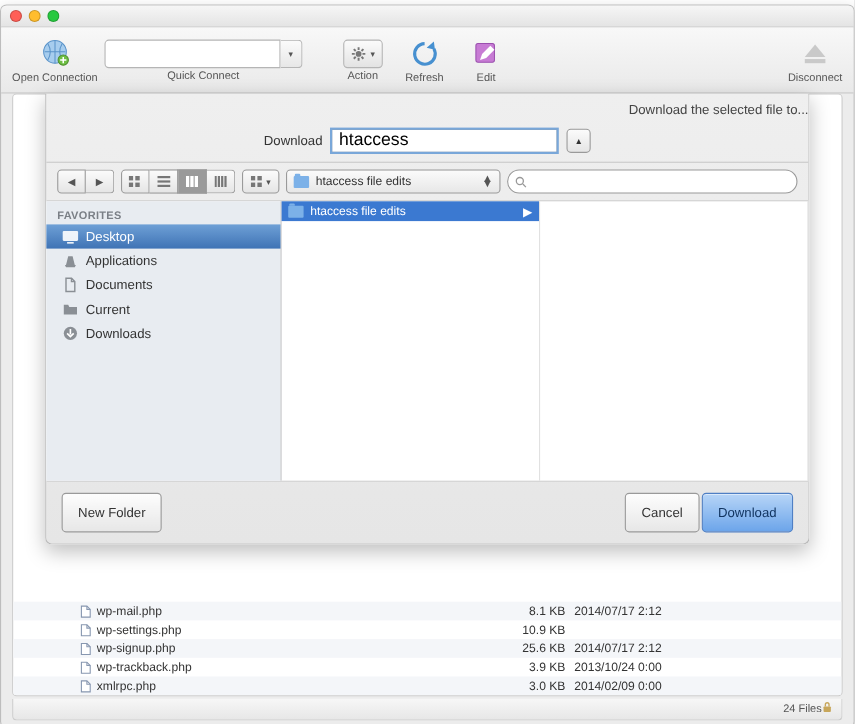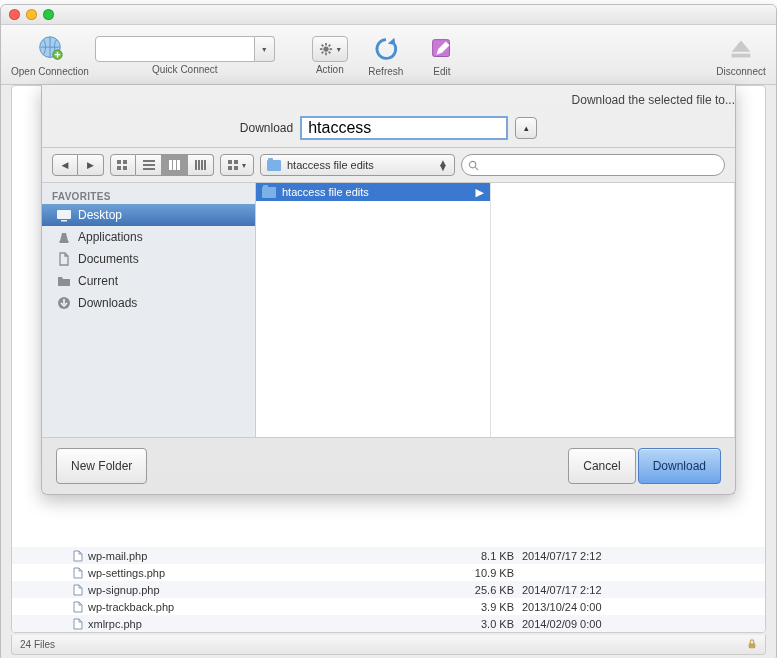--- a/index.html
+++ b/index.html
@@ -27,21 +27,21 @@
   .bg-files { position:absolute; left:10px; right:10px; top:80px; bottom:28px; background:#fff; border:1px solid #ccc; border-radius:4px; overflow:hidden;}
   .file-list { position:absolute; left:0; right:0; bottom:0; }
   .file-row { display:flex; align-items:center; height:17px; font-size:11px; color:#333; padding-left:60px;}
   .file-row:nth-child(odd){background:#f4f6f9;}
   .fname { flex: 0 0 380px; display:flex; align-items:center; gap:4px;}
   .fsize { flex: 0 0 70px; text-align:right; padding-right:8px;}
   .fdate { flex: 0 0 180px; }
   .phpicon{width:12px;height:12px;}
 
   
-  .statusbar { position:absolute; left:10px; right:10px; bottom:6px; height:20px; background:linear-gradient(#f7f7f7,#e7e7e7); border:1px solid #ccc; border-top:0; border-radius:0 0 4px 4px; display:flex; align-items:center; padding:0 8px; font-size:10px; color:#555; justify-content:space-between;}
+  .statusbar { position:absolute; left:10px; right:10px; bottom:6px; height:20px; background:linear-gradient(#f7f7f7,#e7e7e7); border:1px solid #ccc; border-top:0; border-radius:0 0 4px 4px; display:flex; align-items:center; padding:0 8px; font-size:10px; color:#555; justify-content:flex-end;}
 
   
   .sheet { position:absolute; top:80px; left:40px; right:40px; height:410px; background:linear-gradient(#efefef,#e6e6e6); border:1px solid #b8b8b8; border-top:0; border-radius:0 0 6px 6px; box-shadow:0 6px 18px rgba(0,0,0,0.25); display:flex; flex-direction:column; overflow:hidden;}
   .sheet-title { text-align:right; font-size:12px; color:#444; padding:8px 0 6px 0;}
   .sheet-row1 { display:flex; align-items:center; justify-content:center; gap:8px; padding:4px 0 8px 0;}
   .dl-label { font-size:12px; color:#333; }
   .dl-input { width:206px; height:22px; border:1px solid #8a8a8a; border-radius:0; background:#fff; padding:0 6px; font-size:16px; outline:2px solid #79a7d9; outline-offset:-1px;}
   .expand-btn { width:22px; height:22px; border:1px solid #9a9a9a; border-radius:4px; background:linear-gradient(#fbfbfb,#e5e5e5); display:flex; align-items:center; justify-content:center; font-size:9px;}
   .sheet-hr { height:1px; background:#c9c9c9; margin:0; }
   .sheet-row2 { display:flex; align-items:center; gap:6px; padding:6px 10px;}

